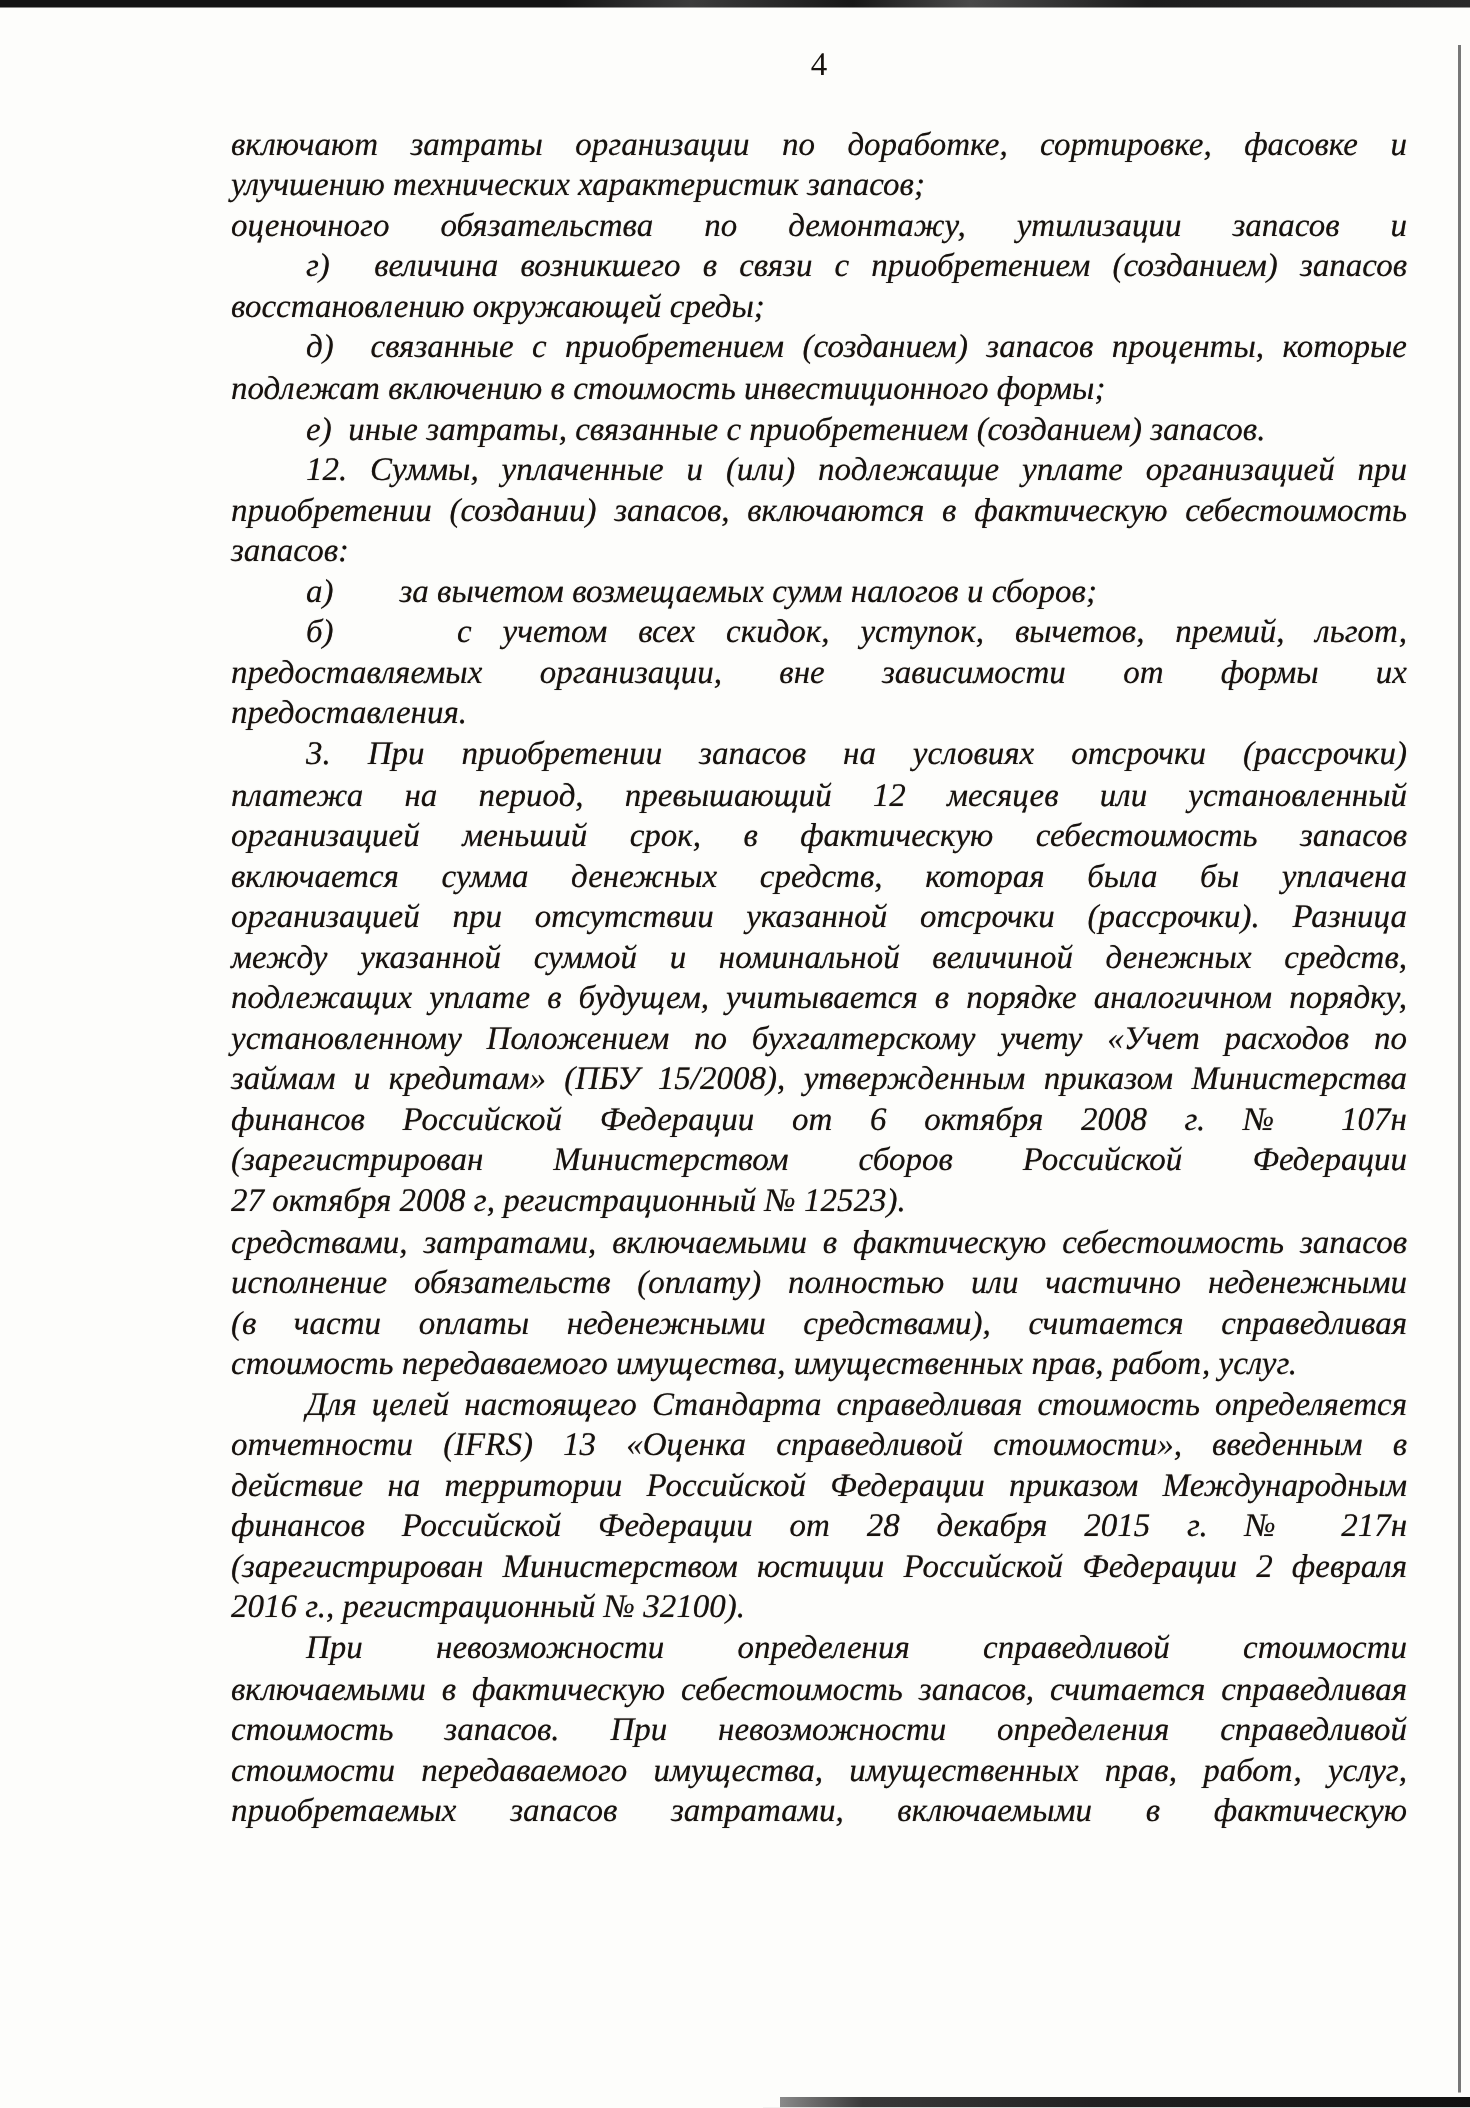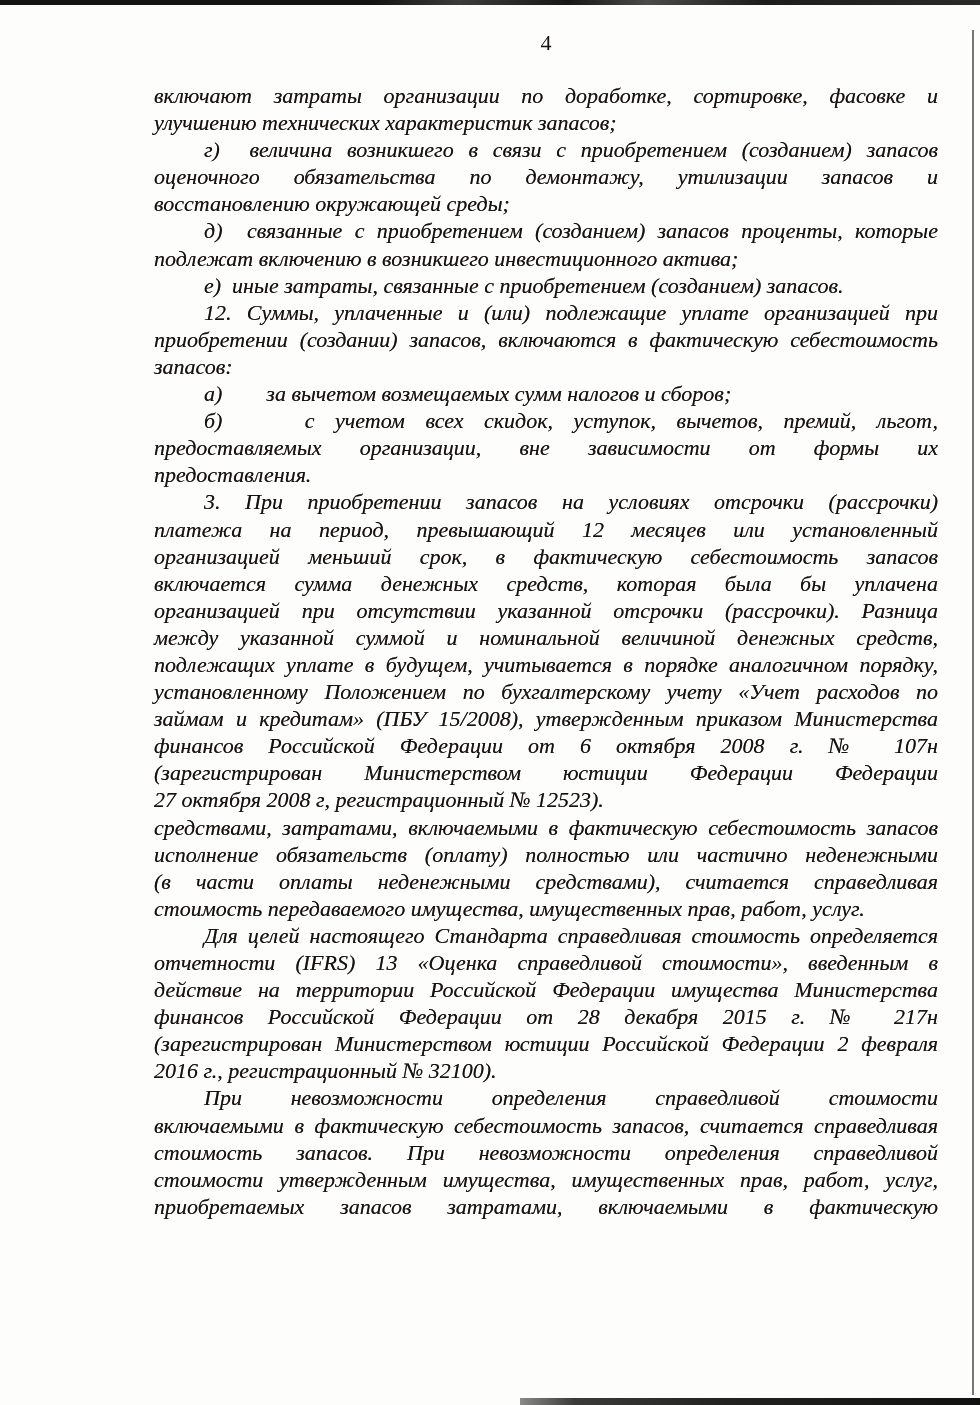--- a/index.html
+++ b/index.html
@@ -78,27 +78,27 @@
   <div class="edge-bottom"></div>
 
   <div class="page-number">4</div>
 
   <div class="text-block">
       <div class="paragraph">
         <div class="line">включают затраты организации по доработке, сортировке, фасовке и</div>
         <div class="line last">улучшению технических характеристик запасов;</div>
       </div>
       <div class="paragraph">
+        <div class="line">оценочного обязательства по демонтажу, утилизации запасов и</div>
         <div class="line first">г)&nbsp; величина возникшего в связи с приобретением (созданием) запасов</div>
-        <div class="line">оценочного обязательства по демонтажу, утилизации запасов и</div>
         <div class="line last">восстановлению окружающей среды;</div>
       </div>
       <div class="paragraph">
         <div class="line first">д)&nbsp; связанные с приобретением (созданием) запасов проценты, которые</div>
-        <div class="line last">подлежат включению в возникшего инвестиционного актива;</div>
+        <div class="line last">подлежат включению в стоимость инвестиционного формы;</div>
       </div>
       <div class="paragraph">
         <div class="line first last">е)&nbsp; иные затраты, связанные с приобретением (созданием) запасов.</div>
       </div>
       <div class="paragraph">
         <div class="line first">12. Суммы, уплаченные и (или) подлежащие уплате организацией при</div>
         <div class="line">приобретении (создании) запасов, включаются в фактическую себестоимость</div>
         <div class="line last">запасов:</div>
       </div>
       <div class="paragraph">
@@ -113,38 +113,38 @@
         <div class="line first">3. При приобретении запасов на условиях отсрочки (рассрочки)</div>
         <div class="line">платежа на период, превышающий 12 месяцев или установленный</div>
         <div class="line">организацией меньший срок, в фактическую себестоимость запасов</div>
         <div class="line">включается сумма денежных средств, которая была бы уплачена</div>
         <div class="line">организацией при отсутствии указанной отсрочки (рассрочки). Разница</div>
         <div class="line">между указанной суммой и номинальной величиной денежных средств,</div>
         <div class="line">подлежащих уплате в будущем, учитывается в порядке аналогичном порядку,</div>
         <div class="line">установленному Положением по бухгалтерскому учету «Учет расходов по</div>
         <div class="line">займам и кредитам» (ПБУ 15/2008), утвержденным приказом Министерства</div>
         <div class="line">финансов Российской Федерации от 6 октября 2008 г. № 107н</div>
-        <div class="line">(зарегистрирован Министерством юстиции Федерации Федерации</div>
+        <div class="line">(зарегистрирован Министерством сборов Российской Федерации</div>
         <div class="line last">27 октября 2008 г, регистрационный № 12523).</div>
       </div>
       <div class="paragraph">
         <div class="line">средствами, затратами, включаемыми в фактическую себестоимость запасов</div>
         <div class="line">исполнение обязательств (оплату) полностью или частично неденежными</div>
         <div class="line">(в части оплаты неденежными средствами), считается справедливая</div>
         <div class="line last">стоимость передаваемого имущества, имущественных прав, работ, услуг.</div>
       </div>
       <div class="paragraph">
         <div class="line first">Для целей настоящего Стандарта справедливая стоимость определяется</div>
         <div class="line">отчетности (IFRS) 13 «Оценка справедливой стоимости», введенным в</div>
-        <div class="line">действие на территории Российской Федерации имущества Министерства</div>
+        <div class="line">действие на территории Российской Федерации приказом Международным</div>
         <div class="line">финансов Российской Федерации от 28 декабря 2015 г. № 217н</div>
         <div class="line">(зарегистрирован Министерством юстиции Российской Федерации 2 февраля</div>
         <div class="line last">2016 г., регистрационный № 32100).</div>
       </div>
       <div class="paragraph">
         <div class="line first">При невозможности определения справедливой стоимости</div>
         <div class="line">включаемыми в фактическую себестоимость запасов, считается справедливая</div>
         <div class="line">стоимость запасов. При невозможности определения справедливой</div>
-        <div class="line">стоимости утвержденным имущества, имущественных прав, работ, услуг,</div>
+        <div class="line">стоимости передаваемого имущества, имущественных прав, работ, услуг,</div>
         <div class="line last force-justify">приобретаемых запасов затратами, включаемыми в фактическую</div>
       </div>
     </div>
 </div>
 
 </body></html>

